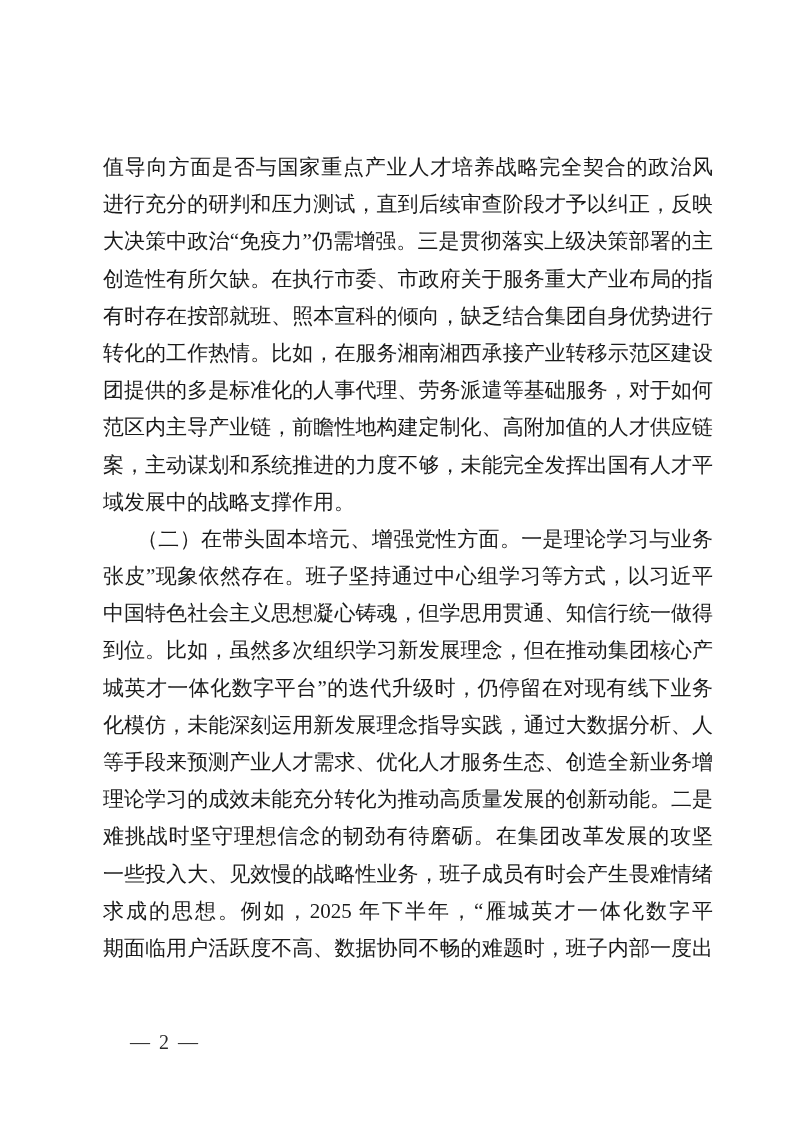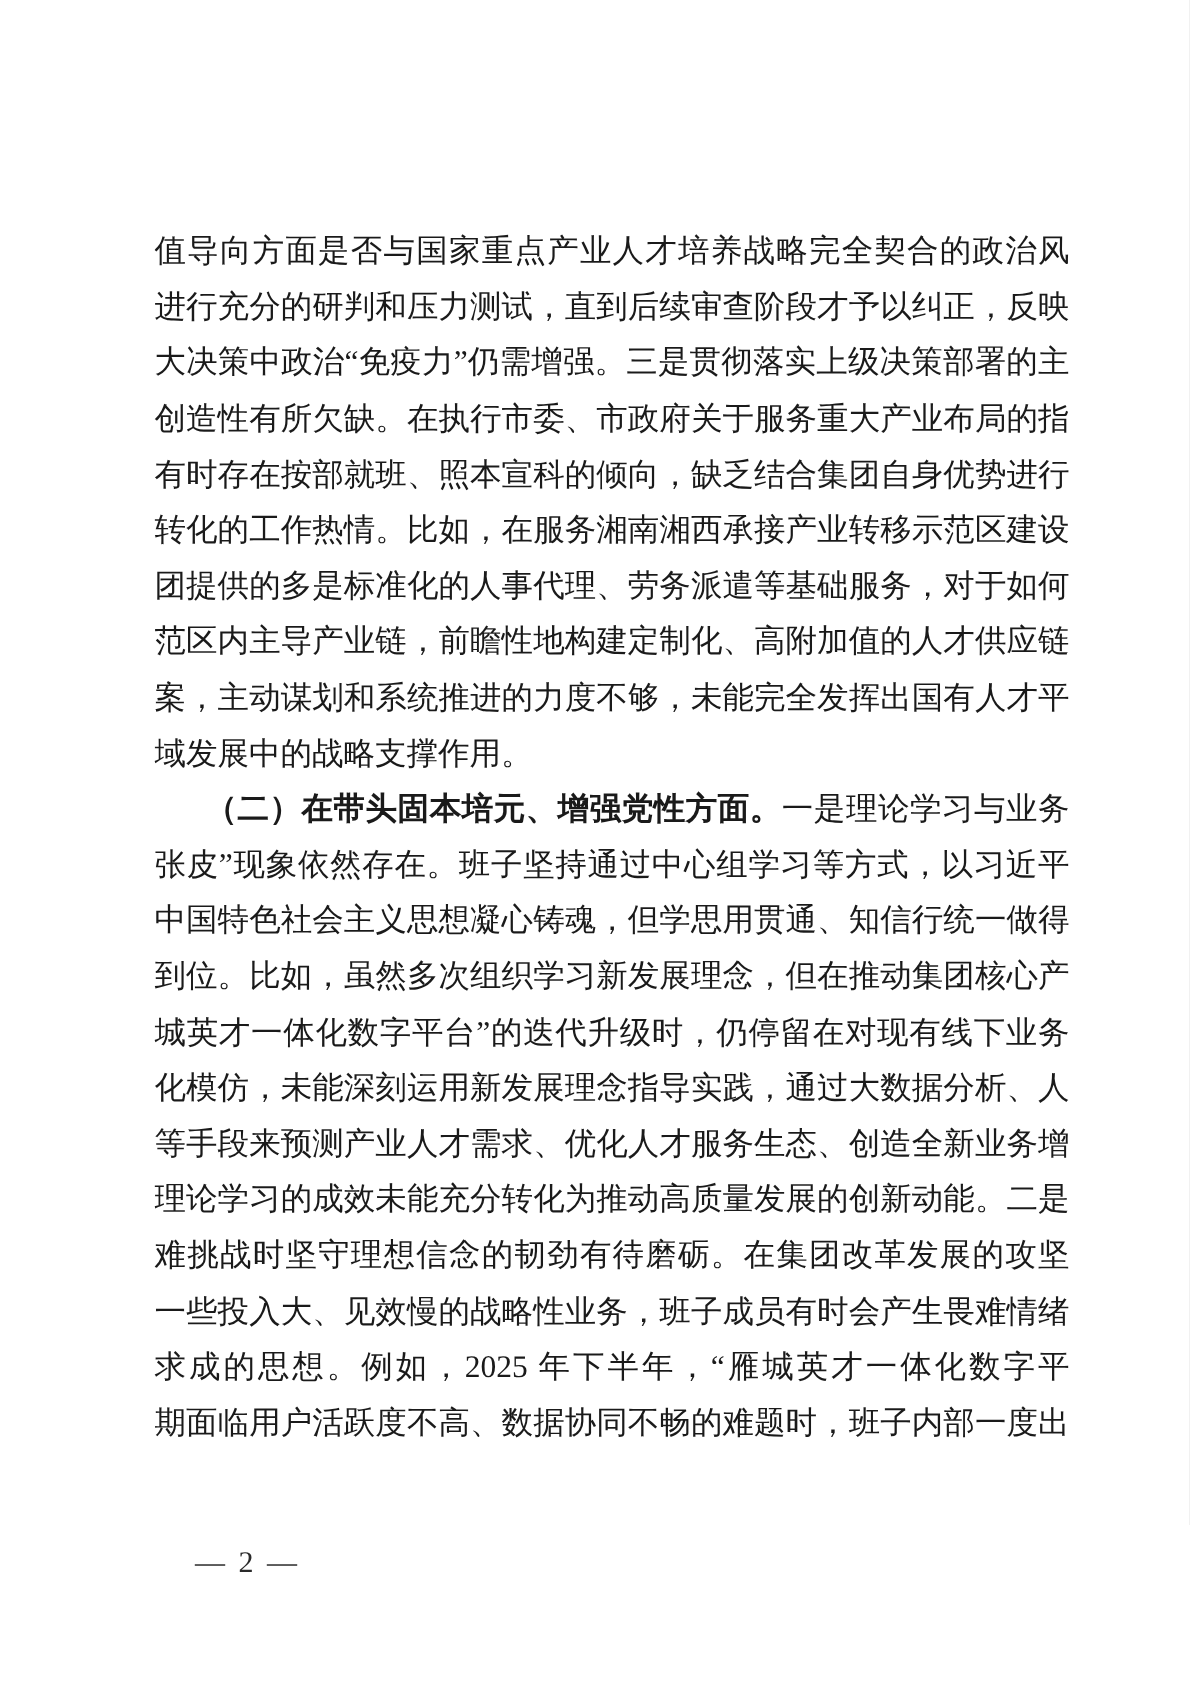--- a/index.html
+++ b/index.html
@@ -29,21 +29,21 @@
     overflow: hidden;
   }
   .line.no-just {
     text-align: left;
     text-align-last: left;
   }
   .line.indent {
     text-indent: 34px;
   }
   .em {
-    font-weight: 700;
+    font-weight: 400;
   }
   .page-number {
     position: absolute;
     left: 130px;
     top: 1028px;
     font-size: 20px;
     line-height: 28px;
     color: #2a2a2a;
     letter-spacing: 2px;
   }

